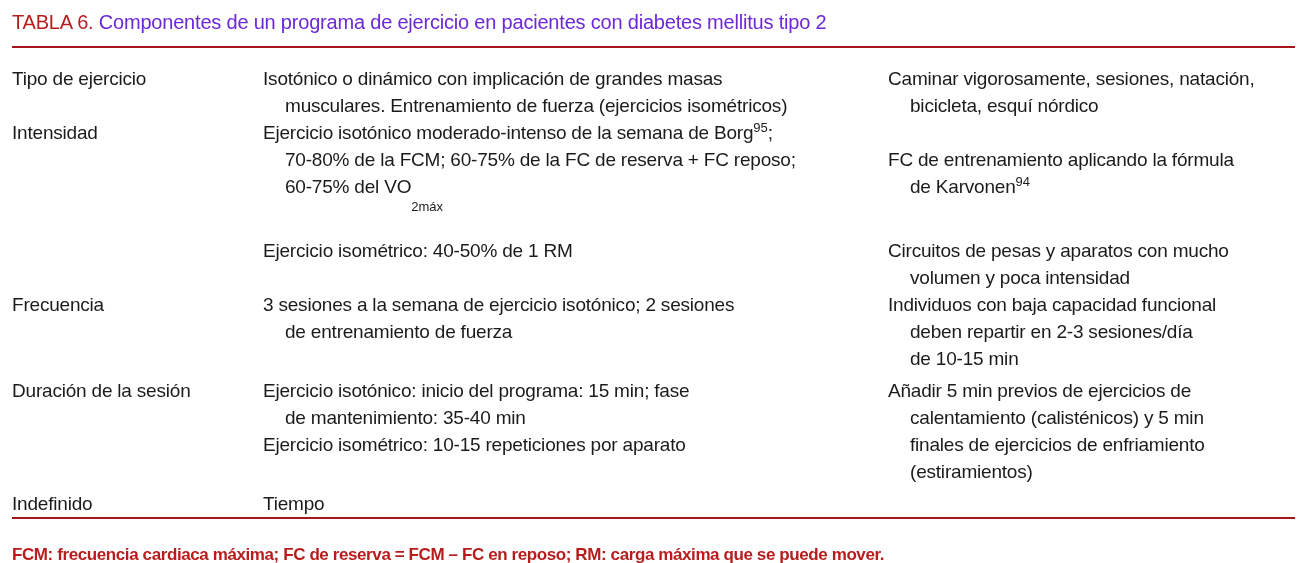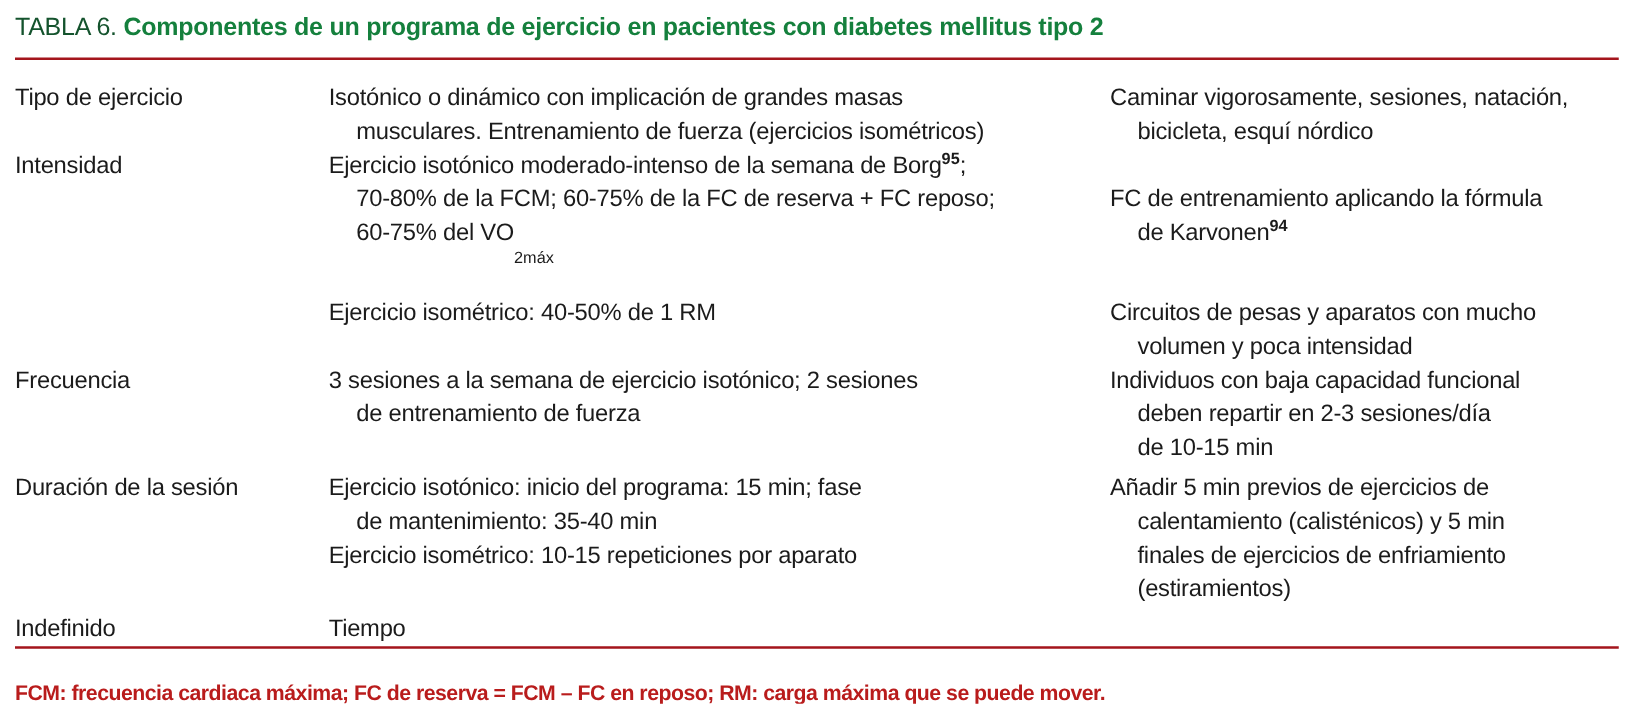--- a/index.html
+++ b/index.html
@@ -21,22 +21,22 @@
     font-size: 20px;
     line-height: 24px;
     letter-spacing: -0.2px;
     white-space: nowrap;
   }
   .title-prefix {
     color: #b01e23;
     font-weight: 400;
   }
   .title-text {
-    color: #15803d;
-    font-weight: 700;
+    color: #6d28d9;
+    font-weight: 400;
     margin-top: 39px;
   }
   .rule {
     height: 2px;
     background: #a4151c;
     border: none;
     margin: 0;
   }
   .rule-top { margin-top: 12px; }
   .rule-bottom { margin-top: 0px; }
@@ -52,38 +52,38 @@
     align-items: start;
   }
   .cell { min-height: 1px; }
   .line { white-space: nowrap; }
   .line.indent { padding-left: 22px; }
   sup, sub {
     font-size: 13px;
     letter-spacing: 0;
     line-height: 0;
   }
-  sup { vertical-align: baseline; position: relative; top: -7px; font-weight: bold; }
+  sup { vertical-align: baseline; position: relative; top: -7px; }
   sub { vertical-align: baseline; position: relative; top: 18px; }
   .footnote {
     margin-top: 25px;
     font-size: 17px;
     font-weight: 700;
     letter-spacing: -0.4px;
     line-height: 21px;
     color: #b91c1c;
     white-space: nowrap;
   }
 </style>
 </head>
 <body>
 
 <div class="page">
   <div class="table-title">
-    <span class="title-prefix" style="color: #14532d; margin-top: 39px;">TABLA 6.</span>
+    <span class="title-prefix" style="color: #b91c1c; margin-top: 39px;">TABLA 6.</span>
     <span> </span>
     <span class="title-text">Componentes de un programa de ejercicio en pacientes con diabetes mellitus tipo 2</span>
   </div>
   <div class="rule rule-top" style="background: rgb(164, 21, 28);"></div>
   <div class="table-body">
       <div class="section">
         <div class="cell label">Tipo de ejercicio</div>
         <div class="cell mid">
           <div class="line"><span>Isotónico o dinámico con implicación de grandes masas</span></div>
           <div class="line indent"><span>musculares. Entrenamiento de fuerza (ejercicios isométricos)</span></div>

